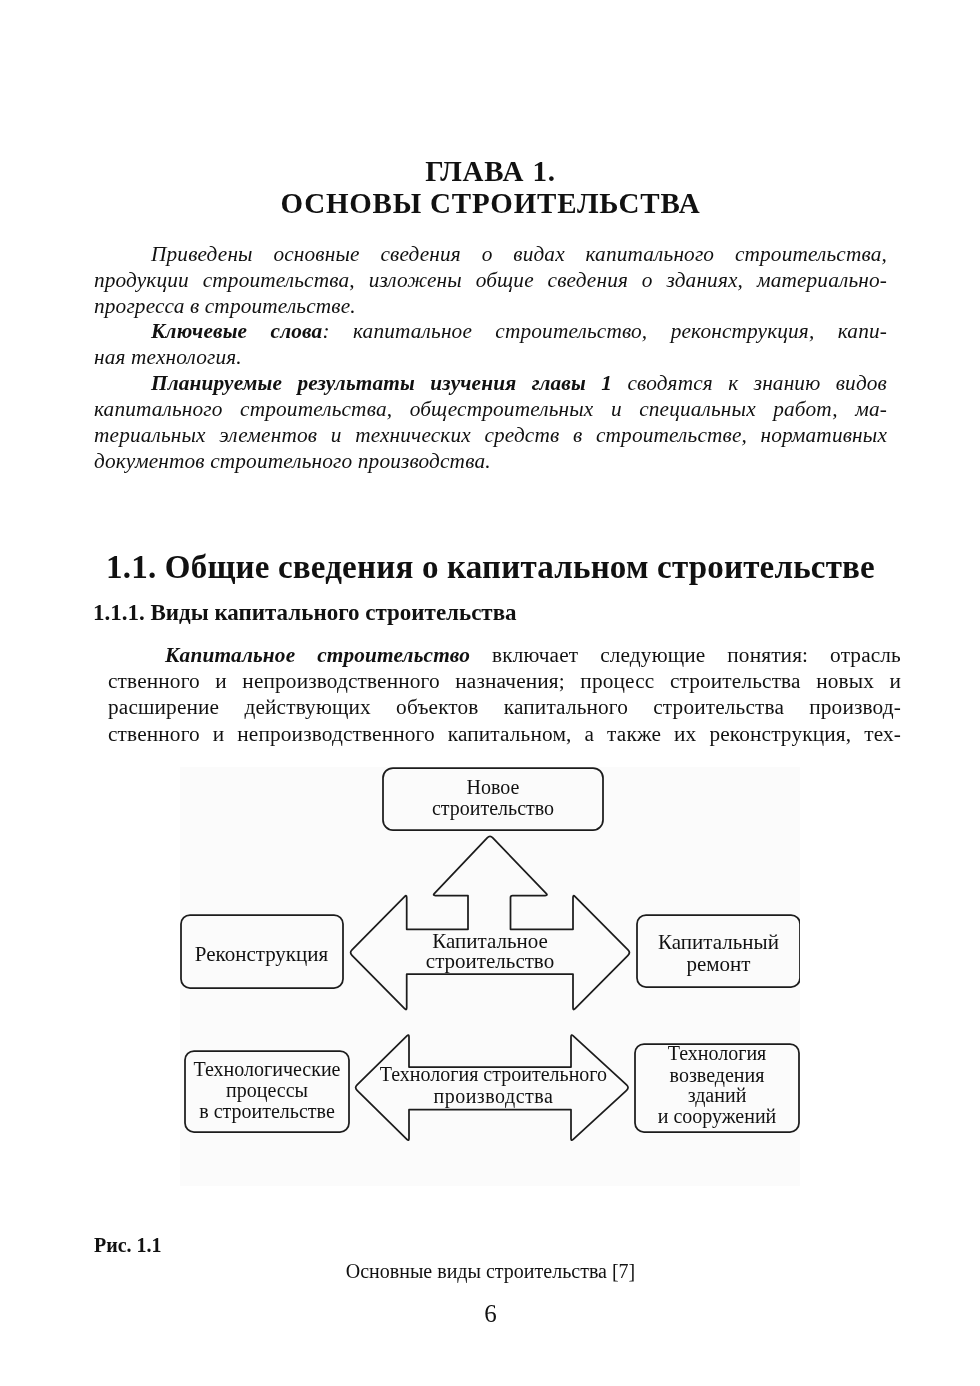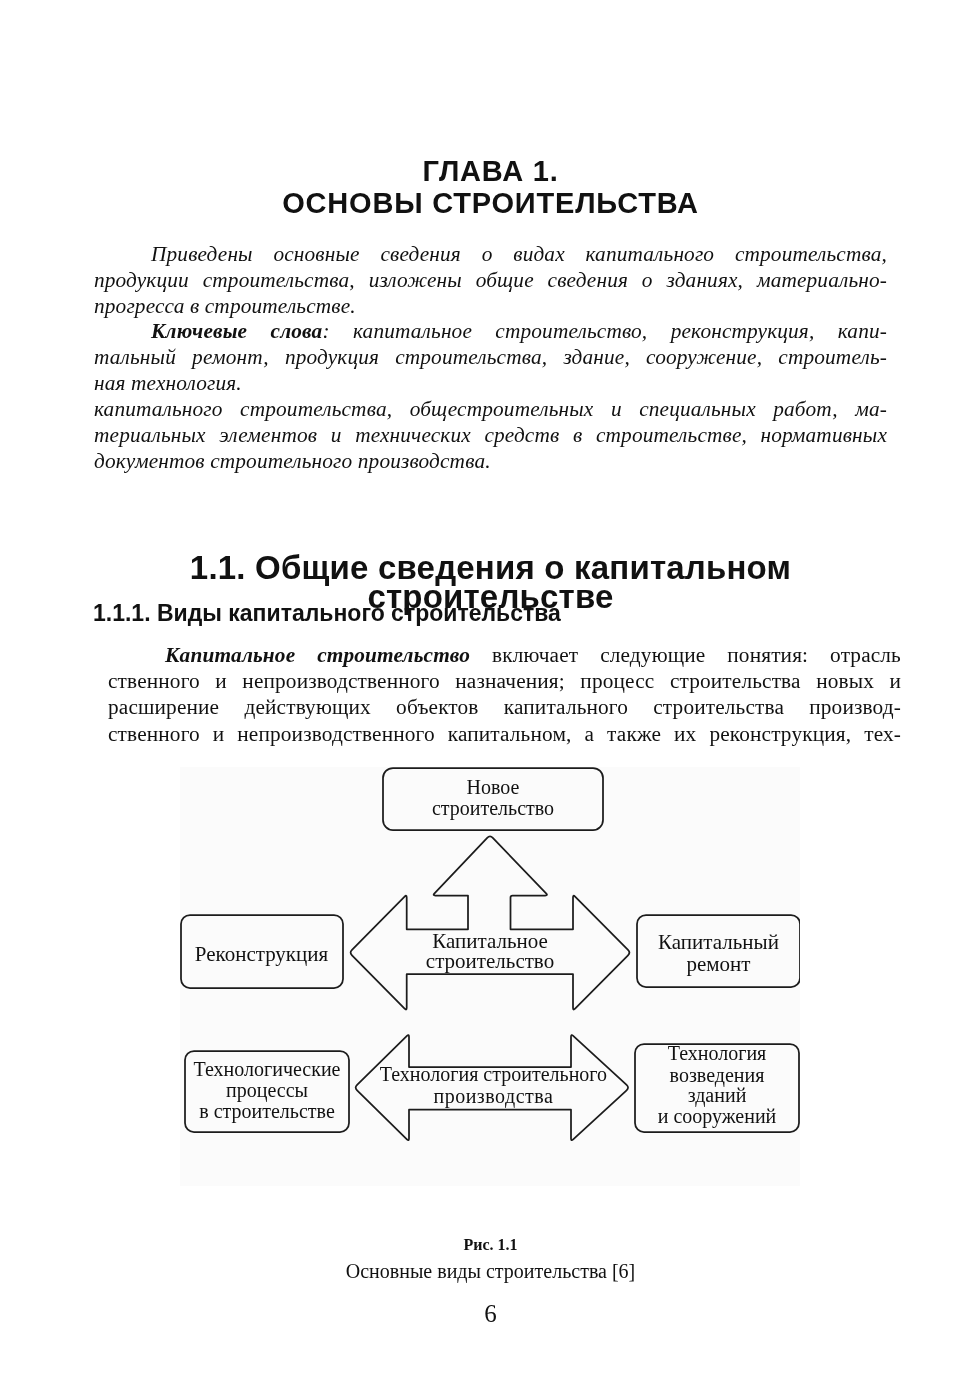--- a/index.html
+++ b/index.html
@@ -1,39 +1,39 @@
 <!DOCTYPE html>
 <html><head><meta charset="utf-8"><style>
 html,body{margin:0;padding:0}
 body{width:980px;height:1386px;background:#fff;position:relative;overflow:hidden;
      font-family:"Liberation Serif",serif;color:#111}
 .abs{position:absolute}
-.sans{font-family:Liberation Sans, sans-serif;font-weight:bold}
+.sans{font-family:Liberation Serif, serif;font-weight:bold}
 #title{top:155.2px;left:94px;width:793px;text-align:center;font-size:29px;line-height:32.2px;letter-spacing:.8px}
 #p123{top:242px;left:94px;width:793px;font-size:21.3px;line-height:25.84px;font-style:italic;letter-spacing:0.15px}
 .jl{text-align:justify;text-align-last:justify;height:25.84px}
 .ll{text-align:center;text-align-last:left}
 .ind{text-indent:57px}
 #h11{top:552.5px;left:94px;width:793px;text-align:center;font-size:33px;line-height:29px;letter-spacing:0.2px}
 #h111{top:600px;left:93px;width:793px;font-size:23px;line-height:26px}
 #p4{top:641.9px;left:108px;width:793px;font-size:21.3px;line-height:26.3px;letter-spacing:0.15px}
 #p4 .jl{height:26.3px}
 #fig{top:767px;left:180px}
-#cap1{top:1234px;left:94px;width:793px;text-align:center;font-size:16px;font-weight:bold;line-height:22px}
+#cap1{top:1234px;left:94px;width:793px;font-size:20px;font-weight:bold;line-height:22px}
 #cap2{top:1260px;left:94px;width:793px;text-align:center;font-size:20px;line-height:22px}
 #pgnum{top:1302.3px;left:94px;width:793px;text-align:center;font-size:25px;line-height:24px}
 </style></head><body>
 <div class="abs sans" id="title">ГЛАВА 1.<br>ОСНОВЫ СТРОИТЕЛЬСТВА</div>
 <div class="abs" id="p123">
  <div class="jl ind">Приведены основные сведения о видах капитального строительства,</div>
  <div class="jl">продукции строительства, изложены общие сведения о зданиях, материально-</div>
  <div class="jl ll">прогресса в строительстве.</div>
  <div class="jl ind"><b>Ключевые слова</b>: капитальное строительство, реконструкция, капи-</div>
- <div class="jl">тальный ремонт, продукция строительства, здание, сооружение, строитель-</div>
  <div class="jl ll">ная технология.</div>
+ <div class="jl ind"><b>Планируемые результаты изучения главы 1</b> сводятся к знанию видов</div>
  <div class="jl">капитального строительства, общестроительных и специальных работ, ма-</div>
  <div class="jl">териальных элементов и технических средств в строительстве, нормативных</div>
  <div class="jl ll">документов строительного производства.</div>
 </div>
 <div class="abs sans" id="h11">1.1. Общие сведения о капитальном строительстве</div>
 <div class="abs sans" id="h111">1.1.1. Виды капитального строительства</div>
 <div class="abs" id="p4">
  <div class="jl ind"><b><i>Капитальное строительство</i></b> включает следующие понятия: отрасль</div>
  <div class="jl">ственного и непроизводственного назначения; процесс строительства новых и</div>
  <div class="jl">расширение действующих объектов капитального строительства производ-</div>
@@ -65,14 +65,14 @@
 <text x="313.4" y="314">Технология строительного</text>
 <text x="313.4" y="336.4" letter-spacing="0.5">производства</text>
 <text x="537" y="293.1">Технология</text>
 <text x="537" y="314.6">возведения</text>
 <text x="537" y="334.9">зданий</text>
 <text x="537" y="356.4">и сооружений</text>
 </g>
 </svg>
 </div>
 <div class="abs" id="cap1">Рис. 1.1</div>
-<div class="abs" id="cap2">Основные виды строительства [6]</div>
+<div class="abs" id="cap2">Основные виды строительства [7]</div>
 <div class="abs" id="pgnum">6</div>
 
 </body></html>

